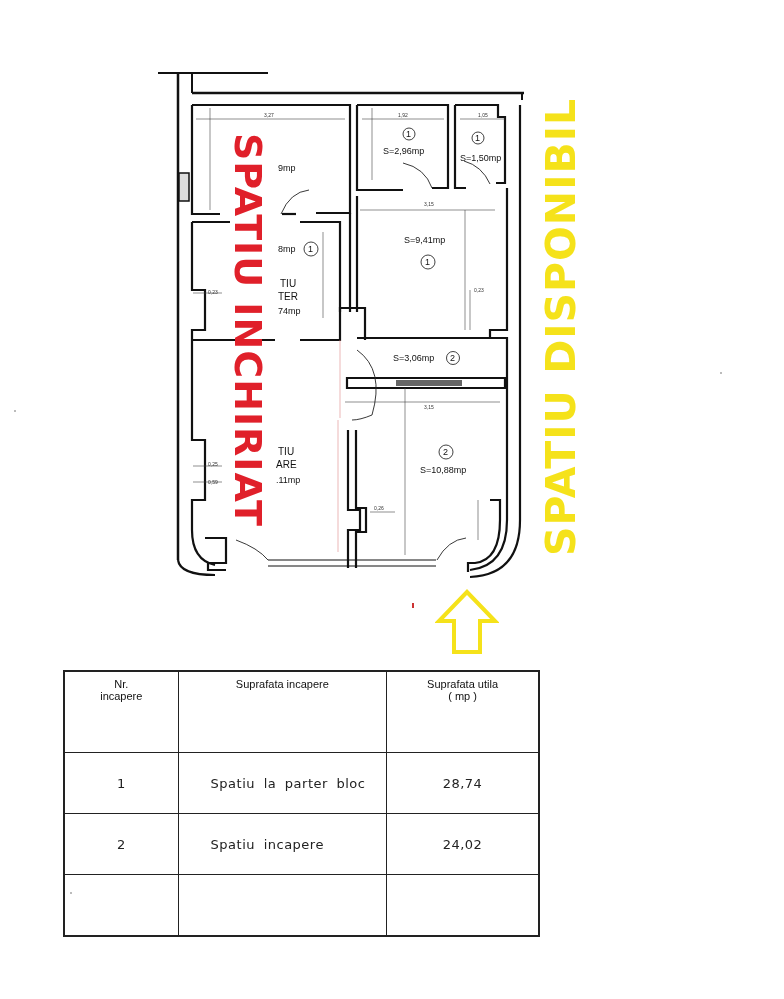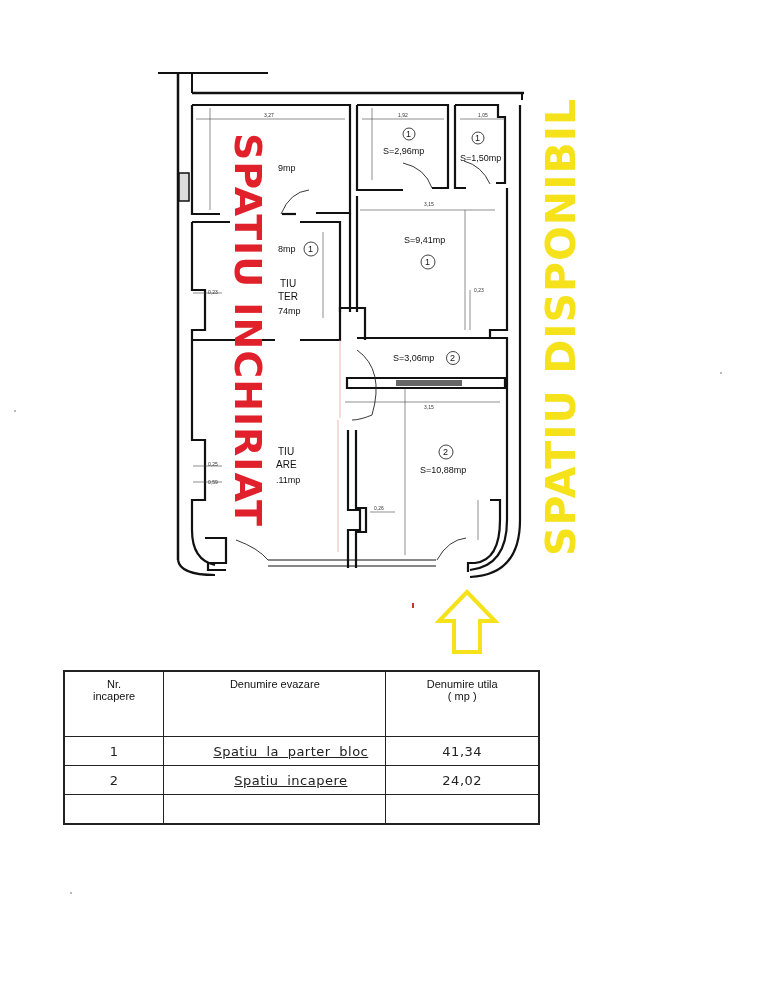--- a/index.html
+++ b/index.html
@@ -19,25 +19,25 @@
     writing-mode: vertical-rl; transform: rotate(180deg); color: #f5e21a;
     font-family: "DejaVu Sans", sans-serif; font-weight: bold; font-size: 41px;
     letter-spacing: 1px; line-height: 50px; text-align: left; white-space: nowrap;
   }
   #arrow { position: absolute; left: 435px; top: 588px; width: 64px; height: 70px; }
   table.rooms {
     position: absolute; left: 63px; top: 670px; width: 477px; border-collapse: collapse;
     border: 2px solid #222;
   }
   table.rooms td, table.rooms th {
-    border: 1.5px solid #222; text-align: center; vertical-align: top; padding: 0;
+    border: 1.5px solid #222; text-align: center; vertical-align: top; padding: 16px;
   }
   table.rooms th { font-family: "Liberation Sans", sans-serif; font-size: 11px; font-weight: normal; color: #111; height: 58px; padding-top: 6px; }
   table.rooms td { font-family: "DejaVu Sans", sans-serif; font-size: 13px; color: #222; height: 28px; vertical-align: middle; letter-spacing: 0.5px; }
-  table.rooms td.name { text-align: center; padding-left: 32px; word-spacing: 4px; text-decoration: underline; }
+  table.rooms td.name { text-align: left; padding-left: 32px; word-spacing: 4px; }
   .col1 { width: 99px; } .col2 { width: 223px; } .col3 { width: 153px; }
   .specks { position: absolute; width: 2px; height: 2px; background: #bbb; }
 </style>
 </head>
 <body>
 
 <svg id="plan" viewBox="0 0 784 660" xmlns="http://www.w3.org/2000/svg">
   <g fill="none" stroke="#111" stroke-width="2.2">
 
     <path d="M158 73 H268" stroke-width="1.8"></path>
@@ -173,30 +173,30 @@
   <path d="M32 4 L60 33 H45 V64 H19 V33 H4 Z" fill="none" stroke="#f5e21a" stroke-width="4" stroke-linejoin="miter"></path>
 </svg>
 
 <table class="rooms">
   <tbody>
       <tr>
     <th class="col1">
       <span>Nr.</span><br>
       <span>incapere</span>
     </th>
-    <th class="col2">Denumire evazare</th>
+    <th class="col2">Suprafata incapere</th>
     <th class="col3">
-      <span>Denumire utila</span><br>
+      <span>Suprafata utila</span><br>
       <span>( mp )</span>
     </th>
   </tr>
   <tr>
     <td>1</td>
     <td class="name">Spatiu la parter bloc</td>
-    <td>41,34</td>
+    <td>28,74</td>
   </tr>
   <tr>
     <td>2</td>
     <td class="name">Spatiu incapere</td>
     <td>24,02</td>
   </tr>
   <tr>
     <td></td>
     <td class="name"></td>
     <td></td>

